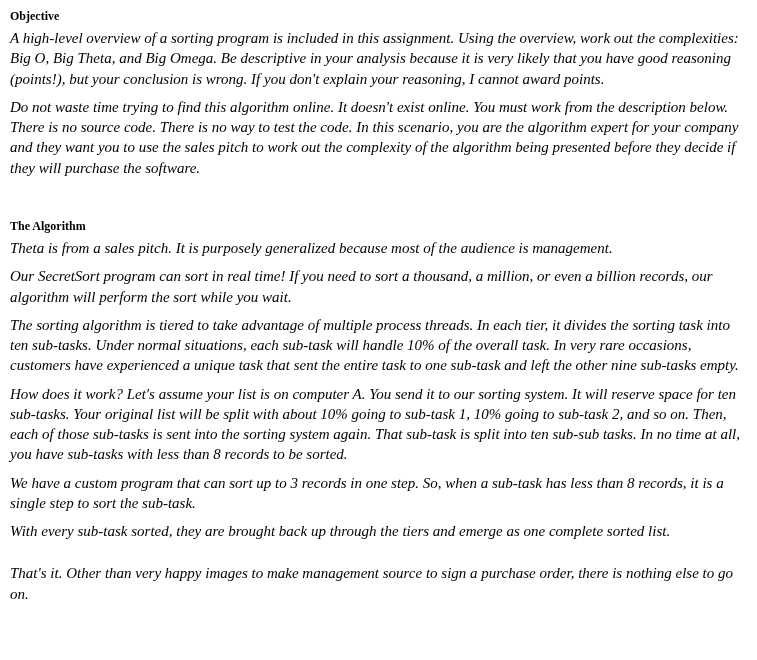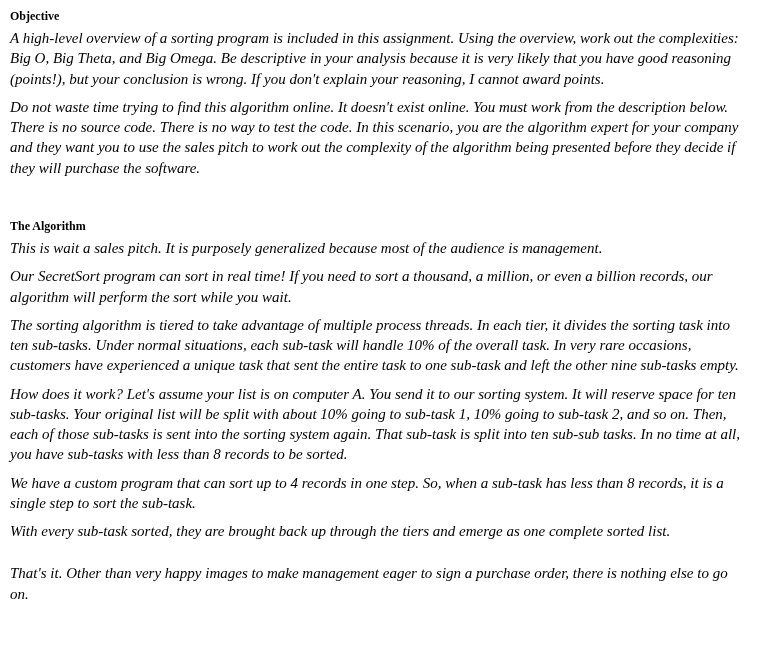--- a/index.html
+++ b/index.html
@@ -34,20 +34,20 @@
     }
   </style>
 </head>
 <body>
 
 <h2>Objective</h2>
 <p>A high-level overview of a sorting program is included in this assignment. Using the overview, work out the complexities: Big O, Big Theta, and Big Omega. Be descriptive in your analysis because it is very likely that you have good reasoning (points!), but your conclusion is wrong. If you don't explain your reasoning, I cannot award points.</p>
 <p>Do not waste time trying to find this algorithm online. It doesn't exist online. You must work from the description below. There is no source code. There is no way to test the code. In this scenario, you are the algorithm expert for your company and they want you to use the sales pitch to work out the complexity of the algorithm being presented before they decide if they will purchase the software.</p>
 
 <h2 class="section-gap">The Algorithm</h2>
-<p>This is wait a sales pitch. It is purposely generalized because most of the audience is management.</p>
+<p>Theta is from a sales pitch. It is purposely generalized because most of the audience is management.</p>
 <p>Our SecretSort program can sort in real time! If you need to sort a thousand, a million, or even a billion records, our algorithm will perform the sort while you wait.</p>
 <p>The sorting algorithm is tiered to take advantage of multiple process threads. In each tier, it divides the sorting task into ten sub-tasks. Under normal situations, each sub-task will handle 10% of the overall task. In very rare occasions, customers have experienced a unique task that sent the entire task to one sub-task and left the other nine sub-tasks empty.</p>
 <p>How does it work? Let's assume your list is on computer A. You send it to our sorting system. It will reserve space for ten sub-tasks. Your original list will be split with about 10% going to sub-task 1, 10% going to sub-task 2, and so on. Then, each of those sub-tasks is sent into the sorting system again. That sub-task is split into ten sub-sub tasks. In no time at all, you have sub-tasks with less than 8 records to be sorted.</p>
-<p>We have a custom program that can sort up to 4 records in one step. So, when a sub-task has less than 8 records, it is a single step to sort the sub-task.</p>
+<p>We have a custom program that can sort up to 3 records in one step. So, when a sub-task has less than 8 records, it is a single step to sort the sub-task.</p>
 <p>With every sub-task sorted, they are brought back up through the tiers and emerge as one complete sorted list.</p>
 
-<p class="small-gap">That's it. Other than very happy images to make management eager to sign a purchase order, there is nothing else to go on.</p>
+<p class="small-gap">That's it. Other than very happy images to make management source to sign a purchase order, there is nothing else to go on.</p>
 
 </body></html>

